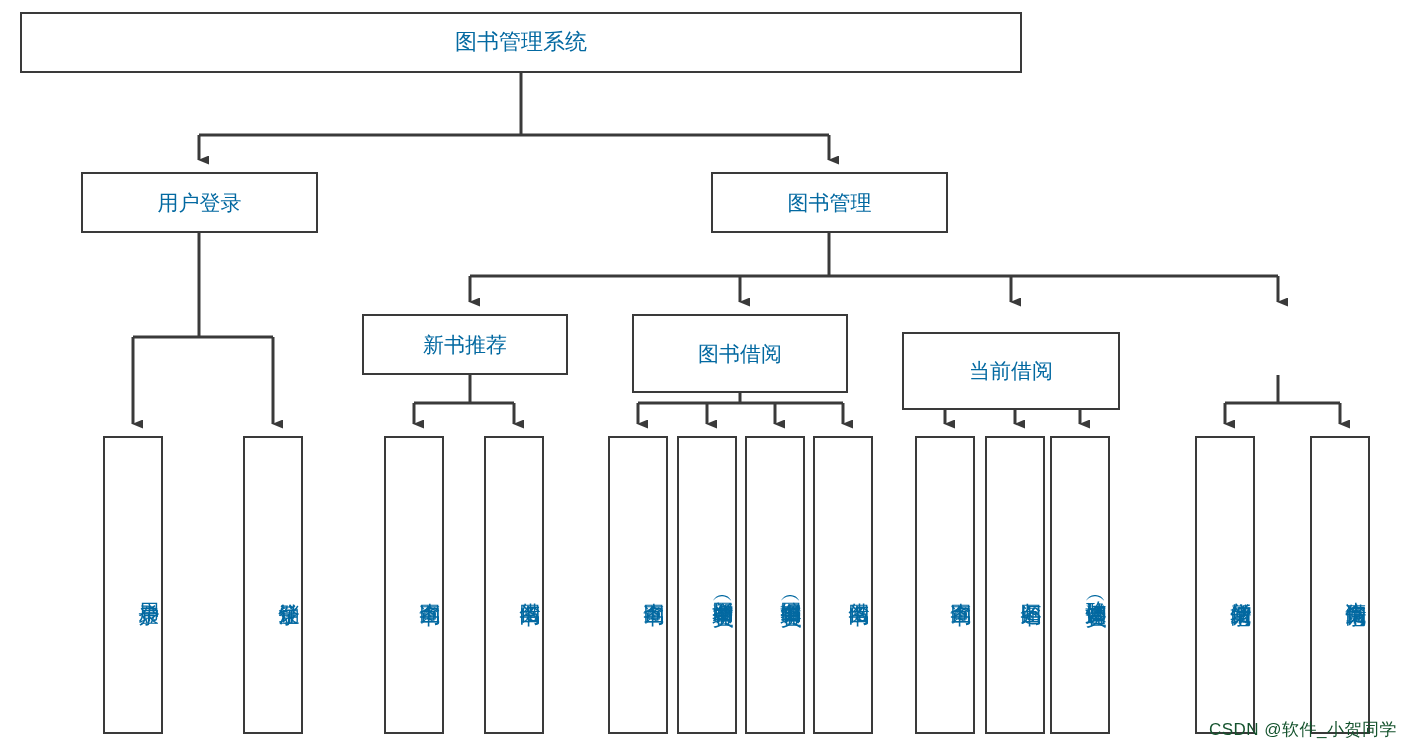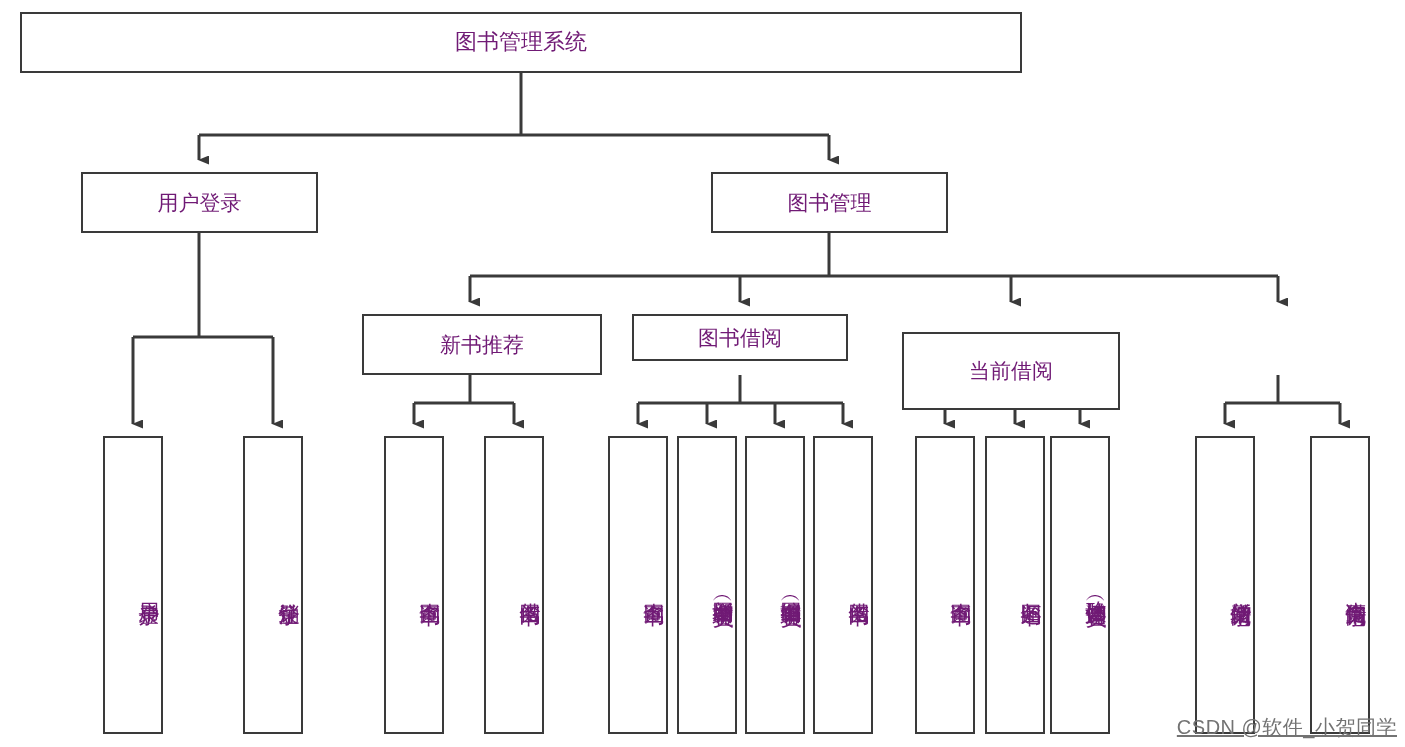--- a/index.html
+++ b/index.html
@@ -22,21 +22,21 @@
     left: 0;
     top: 0;
     width: 1405px;
     height: 747px;
   }
   .node {
     position: absolute;
     box-sizing: border-box;
     border: 2px solid #3a3a3a;
     background: #ffffff;
-    color: #701a75;
+    color: #0369a1;
     display: flex;
     align-items: center;
     justify-content: center;
     text-align: center;
     line-height: 1.12;
   }
   .node.h {
     font-size: 21px;
   }
   .node.root {
@@ -53,25 +53,24 @@
   }
   .node.v .lbl {
     writing-mode: vertical-rl;
     text-orientation: upright;
     white-space: nowrap;
   }
   .watermark {
     position: absolute;
     right: 8px;
     bottom: 6px;
-    font-size: 20px;
-    color: #737373;
+    font-size: 17px;
+    color: #14532d;
     white-space: nowrap;
     letter-spacing: 0.5px;
-    text-decoration: underline;
   }
 </style>
 </head>
 <body>
 
 <div id="canvas">
 
   <svg id="edges" viewBox="0 0 1405 747">
     <defs>
       <marker id="arrow" markerWidth="10" markerHeight="11" refX="4.5" refY="10" orient="auto" markerUnits="userSpaceOnUse">
@@ -126,24 +125,24 @@
     <span class="lbl">图书管理系统</span>
   </div>
 
   <div class="node h" style="left:81px; top:172px; width:237px; height:61px;">
     <span class="lbl">用户登录</span>
   </div>
   <div class="node h" style="left:711px; top:172px; width:237px; height:61px;align-items:center;">
     <span class="lbl">图书管理</span>
   </div>
 
-  <div class="node h" style="left:362px; top:314px; width:240px; height:61px;">
+  <div class="node h" style="left:362px; top:314px; width:206px; height:61px;">
     <span class="lbl">新书推荐</span>
   </div>
-  <div class="node h" style="left:632px; top:314px; width:216px; height:47px;">
+  <div class="node h" style="left:632px; top:314px; width:216px; height:79px;">
     <span class="lbl">图书借阅</span>
   </div>
   <div class="node h" style="left:902px; top:332px; width:218px; height:78px;">
     <span class="lbl">当前借阅</span>
   </div>
 
   <div class="node v" style="left:103px; top:436px; width:60px; height:298px;">
     <span class="lbl">用户登录</span>
   </div>
   <div class="node v" style="left:243px; top:436px; width:60px; height:298px;">

